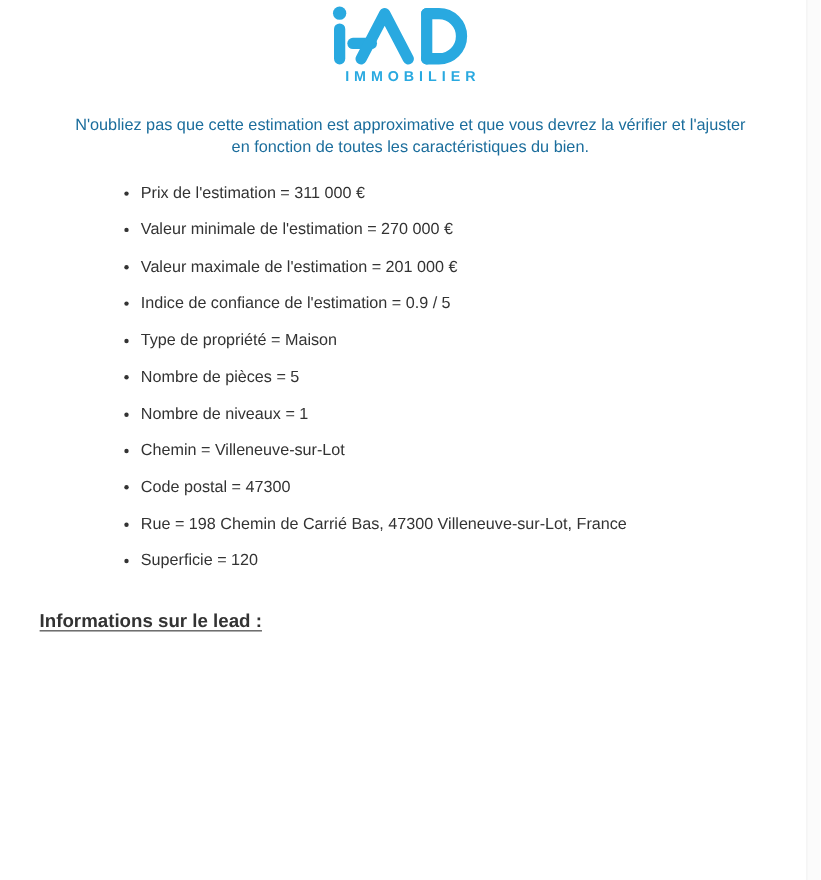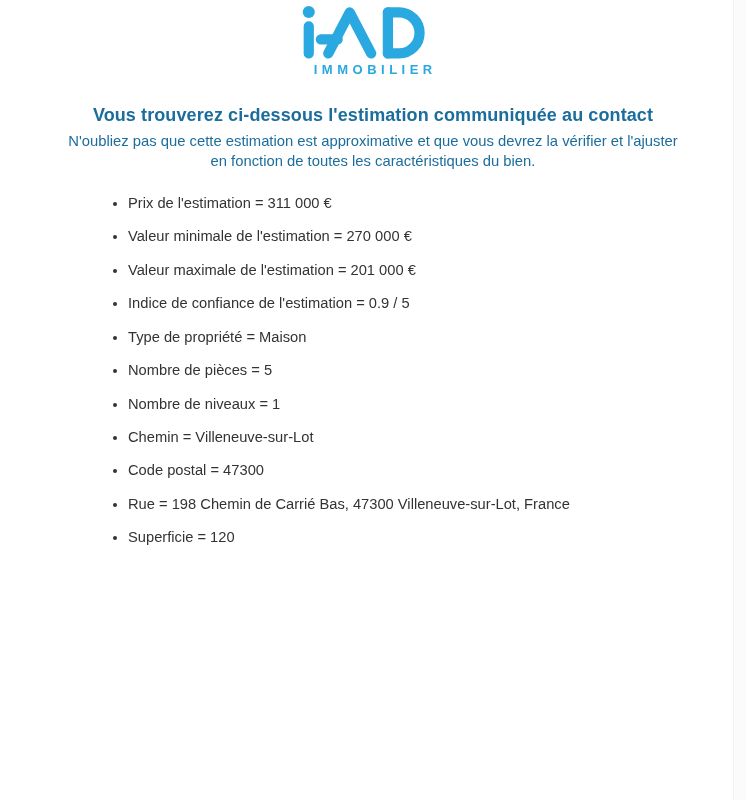--- a/index.html
+++ b/index.html
@@ -98,36 +98,36 @@
       <line x1="11" y1="23" x2="11" y2="52"></line>
       <line x1="24" y1="37" x2="42" y2="37"></line>
       <polyline points="32,52 55,8 78,52"></polyline>
       <path d="M 96 8 L 96 52"></path>
       <path d="M 96 8 h 12 a 22 22 0 0 1 0 44 h -12"></path>
     </svg>
     <div class="logo-sub">IMMOBILIER</div>
   </div>
 
   <div class="header">
-    <h1>Vous trouverez ci-dessous l'estimation communiquée au contact</h1>
     <p>N'oubliez pas que cette estimation est approximative et que vous devrez la vérifier et l'ajuster en fonction de toutes les caractéristiques du bien.</p>
   </div>
 
   <div class="section section-1">
     <ul>
       <li>Prix de l'estimation = 311 000 €</li>
       <li>Valeur minimale de l'estimation = 270 000 €</li>
       <li>Valeur maximale de l'estimation = 201 000 €</li>
       <li>Indice de confiance de l'estimation = 0.9 / 5</li>
       <li>Type de propriété = Maison</li>
       <li>Nombre de pièces = 5</li>
       <li>Nombre de niveaux = 1</li>
       <li>Chemin = Villeneuve-sur-Lot</li>
       <li>Code postal = 47300</li>
       <li>Rue = 198 Chemin de Carrié Bas, 47300 Villeneuve-sur-Lot, France</li>
       <li>Superficie = 120</li>
     </ul>
   </div>
 
   <div class="section section-2">
+    <h2>Informations sur le lead :</h2>
   </div>
 
 </div>
 
 </body></html>

